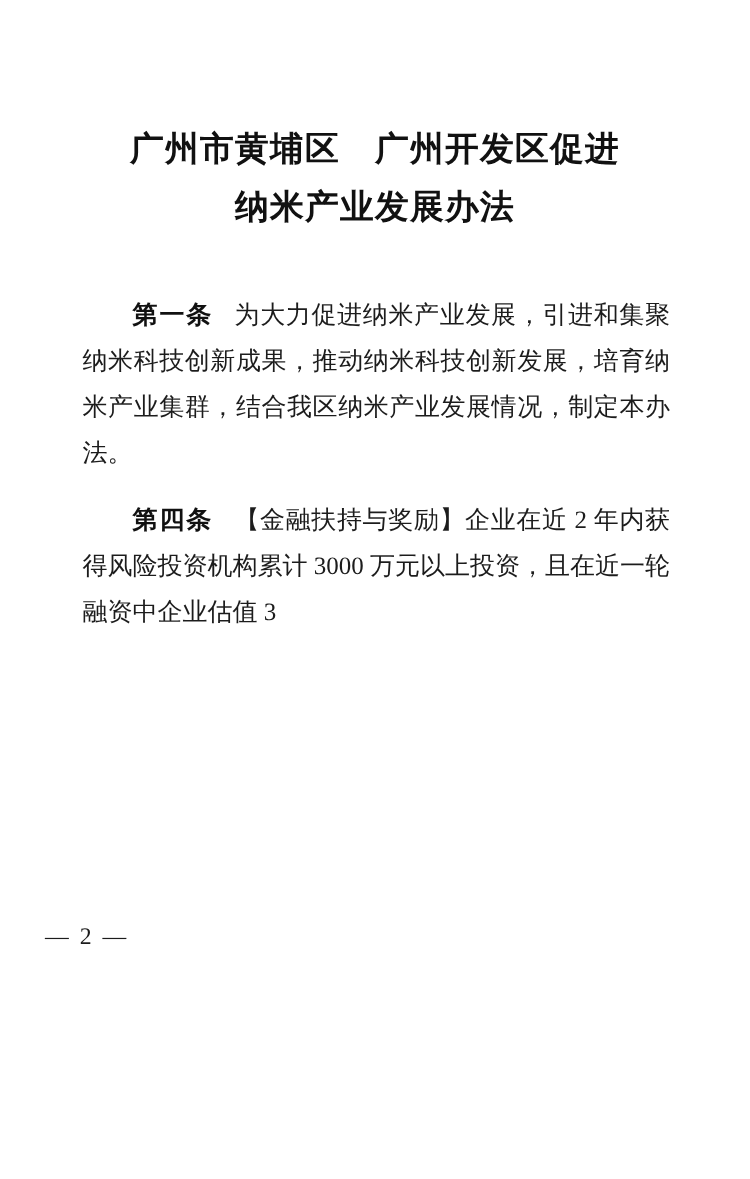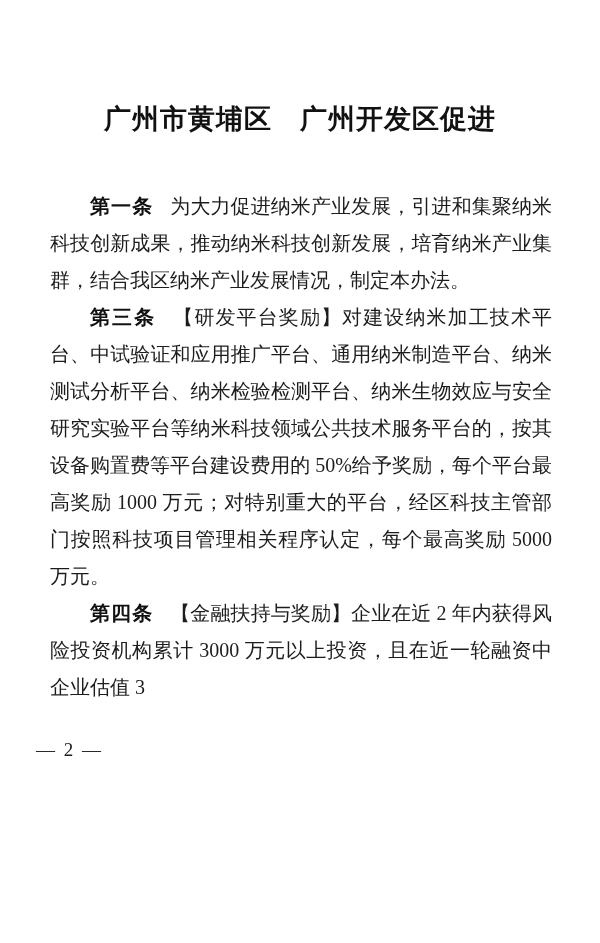--- a/index.html
+++ b/index.html
@@ -29,21 +29,21 @@
   .doc-body {
     margin: 46px 48px 0 50px;
     font-family: "Liberation Serif", serif;
     font-size: 20px;
     line-height: 37px;
     text-align: justify;
     text-justify: inter-character;
     color: #1c1c1c;
   }
   .para {
-    margin: 0;
+    margin: 16px;
     padding: 0;
     text-indent: 2em;
   }
   .para-heading {
     font-family: "Liberation Sans", sans-serif;
     font-weight: 700;
     letter-spacing: 1px;
     margin-right: 0.85em;
     color: #111111;
   }
@@ -57,26 +57,26 @@
     color: #1c1c1c;
   }
 </style>
 </head>
 <body>
 
 <div class="page">
 
   <div class="doc-title">
     <div>广州市黄埔区　广州开发区促进</div>
+    <div>纳米产业发展办法</div>
   </div>
 
   <div class="doc-body">
     <p class="para"><span class="para-heading">第一条</span><span>为大力促进纳米产业发展，引进和集聚纳米科技创新成果，推动纳米科技创新发展，培育纳米产业集群，结合我区纳米产业发展情况，制定本办法。</span></p>
 
 
-    <p class="para"><span class="para-heading">第三条</span><span>【研发平台奖励】对建设纳米加工技术平台、中试验证和应用推广平台、通用纳米制造平台、纳米测试分析平台、纳米检验检测平台、纳米生物效应与安全研究实验平台等纳米科技领域公共技术服务平台的，按其设备购置费等平台建设费用的 50%给予奖励，每个平台最高奖励 1000 万元；对特别重大的平台，经区科技主管部门按照科技项目管理相关程序认定，每个最高奖励 5000 万元。</span></p>
 
     <p class="para"><span class="para-heading">第四条</span><span>【金融扶持与奖励】企业在近 2 年内获得风险投资机构累计 3000 万元以上投资，且在近一轮融资中企业估值 3</span></p>
   </div>
 
   <div class="page-number">— 2 —</div>
 
 </div>
 
 </body></html>

